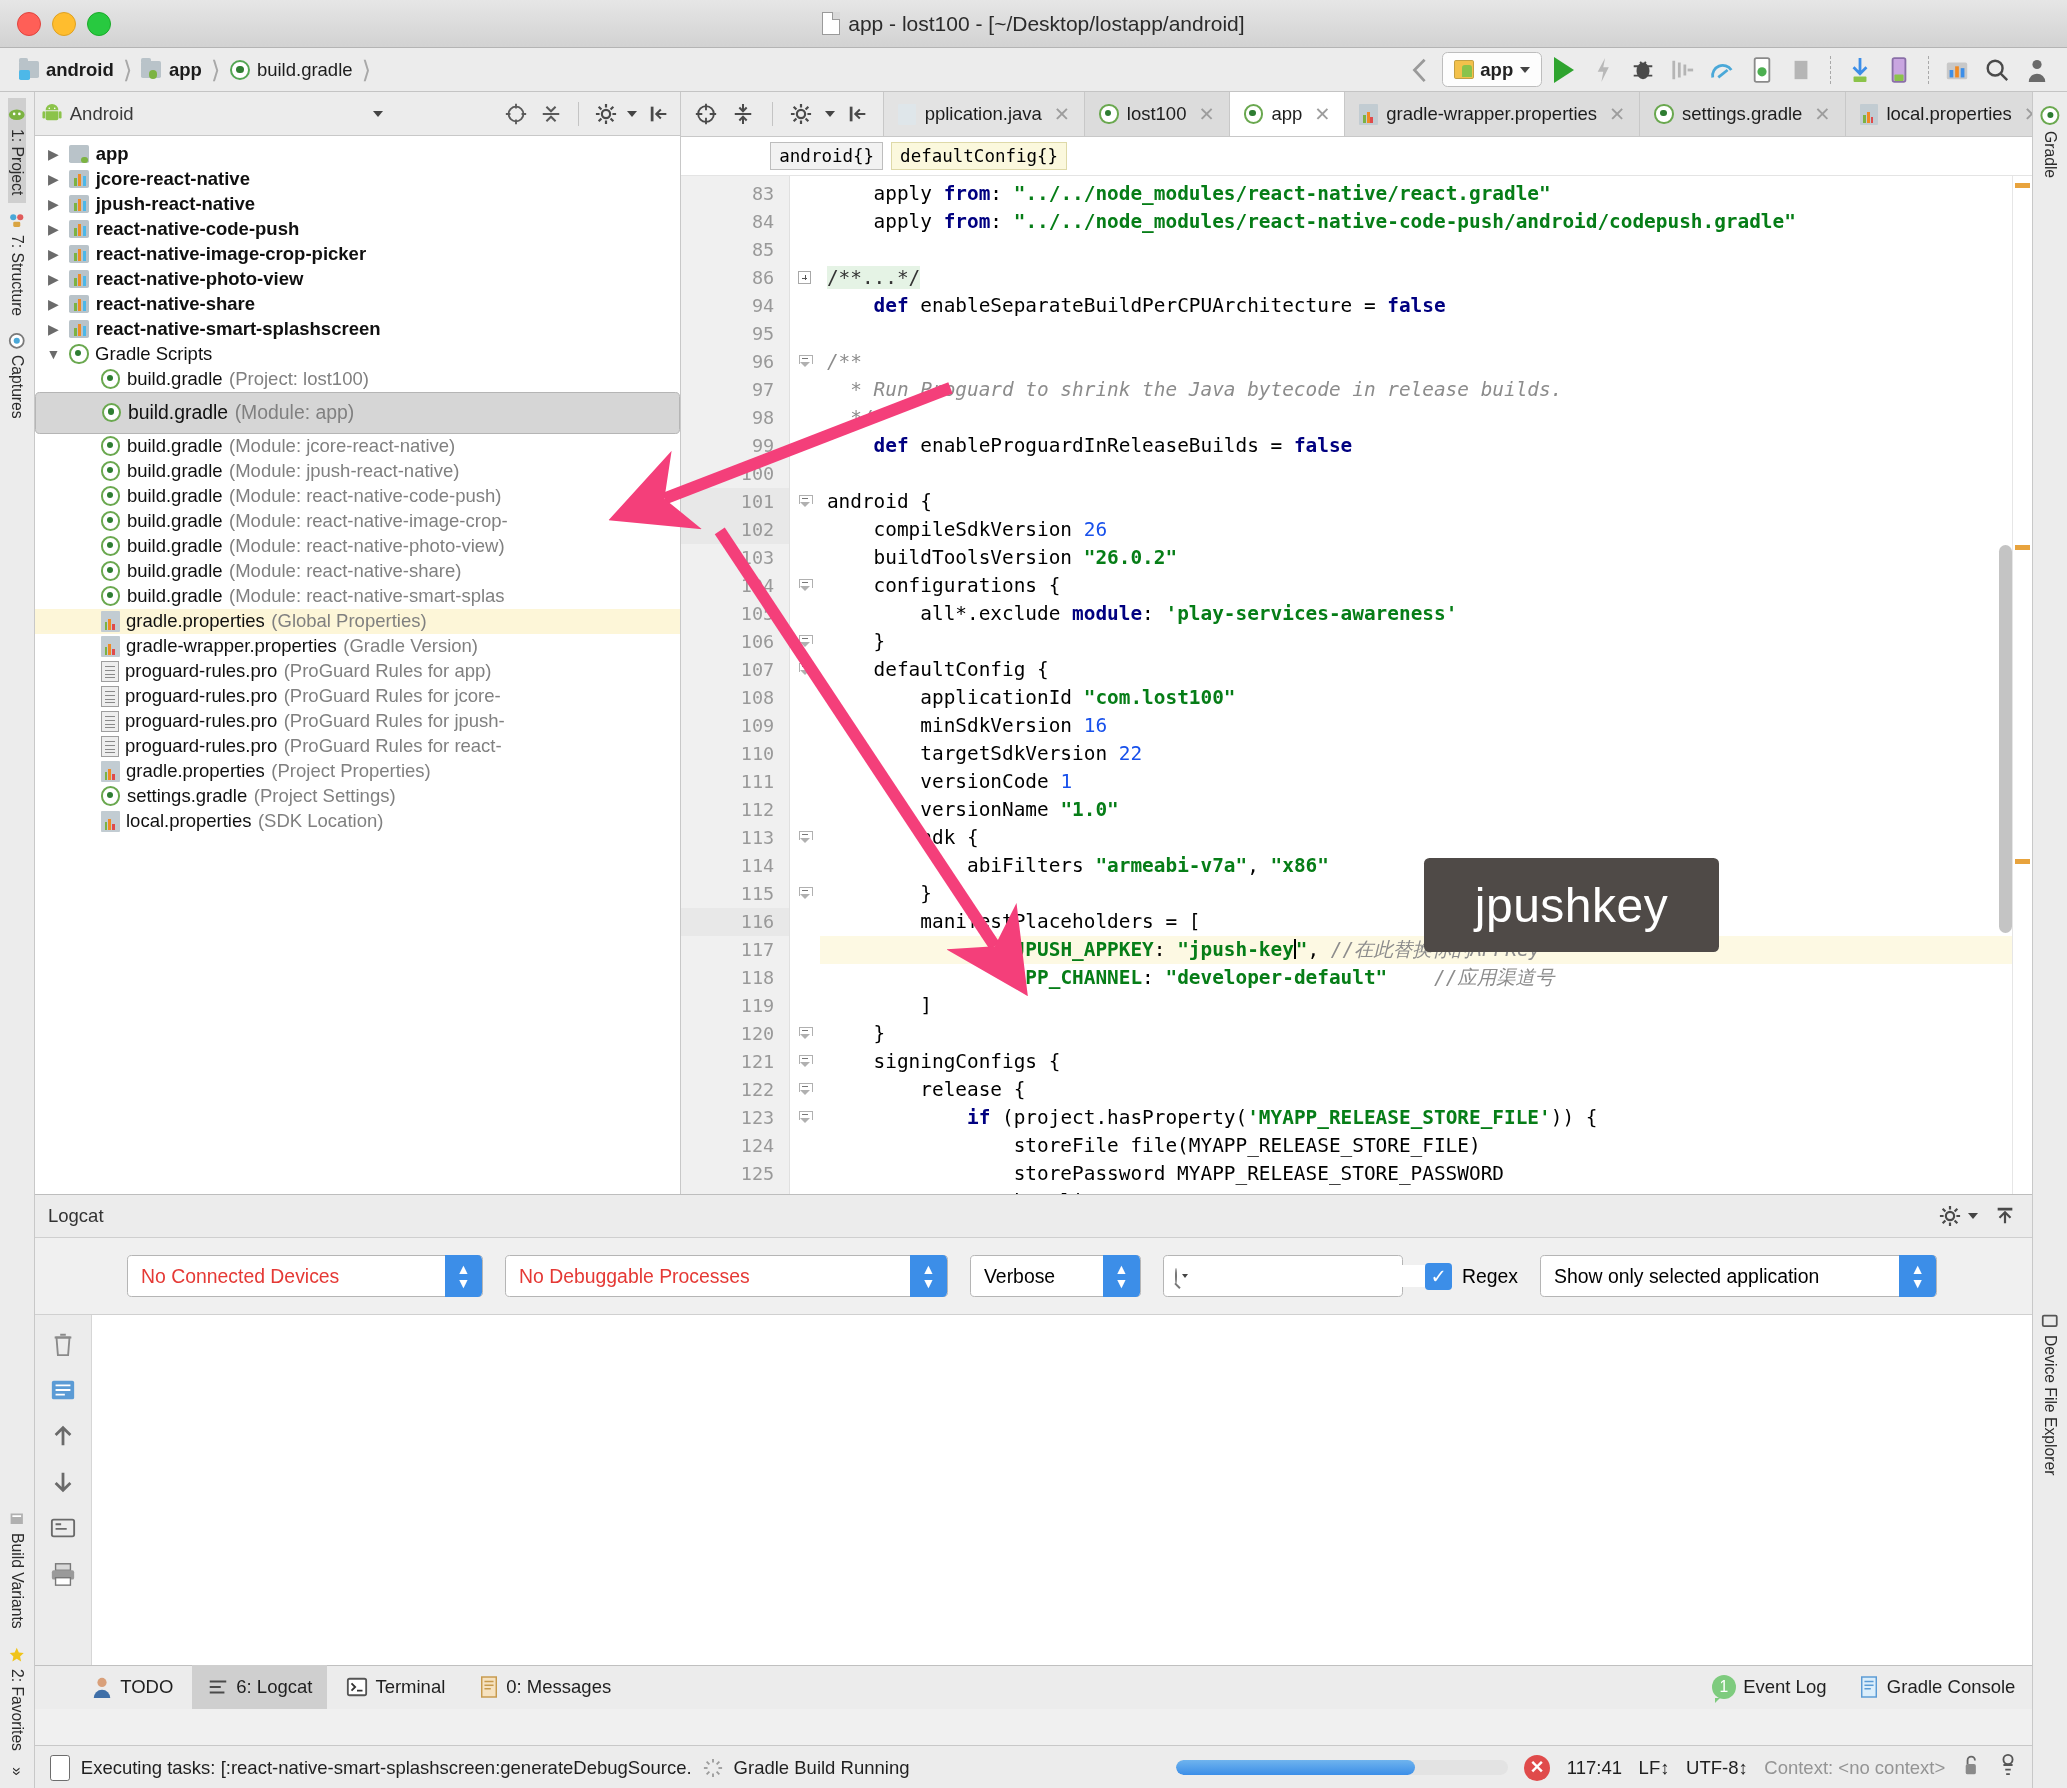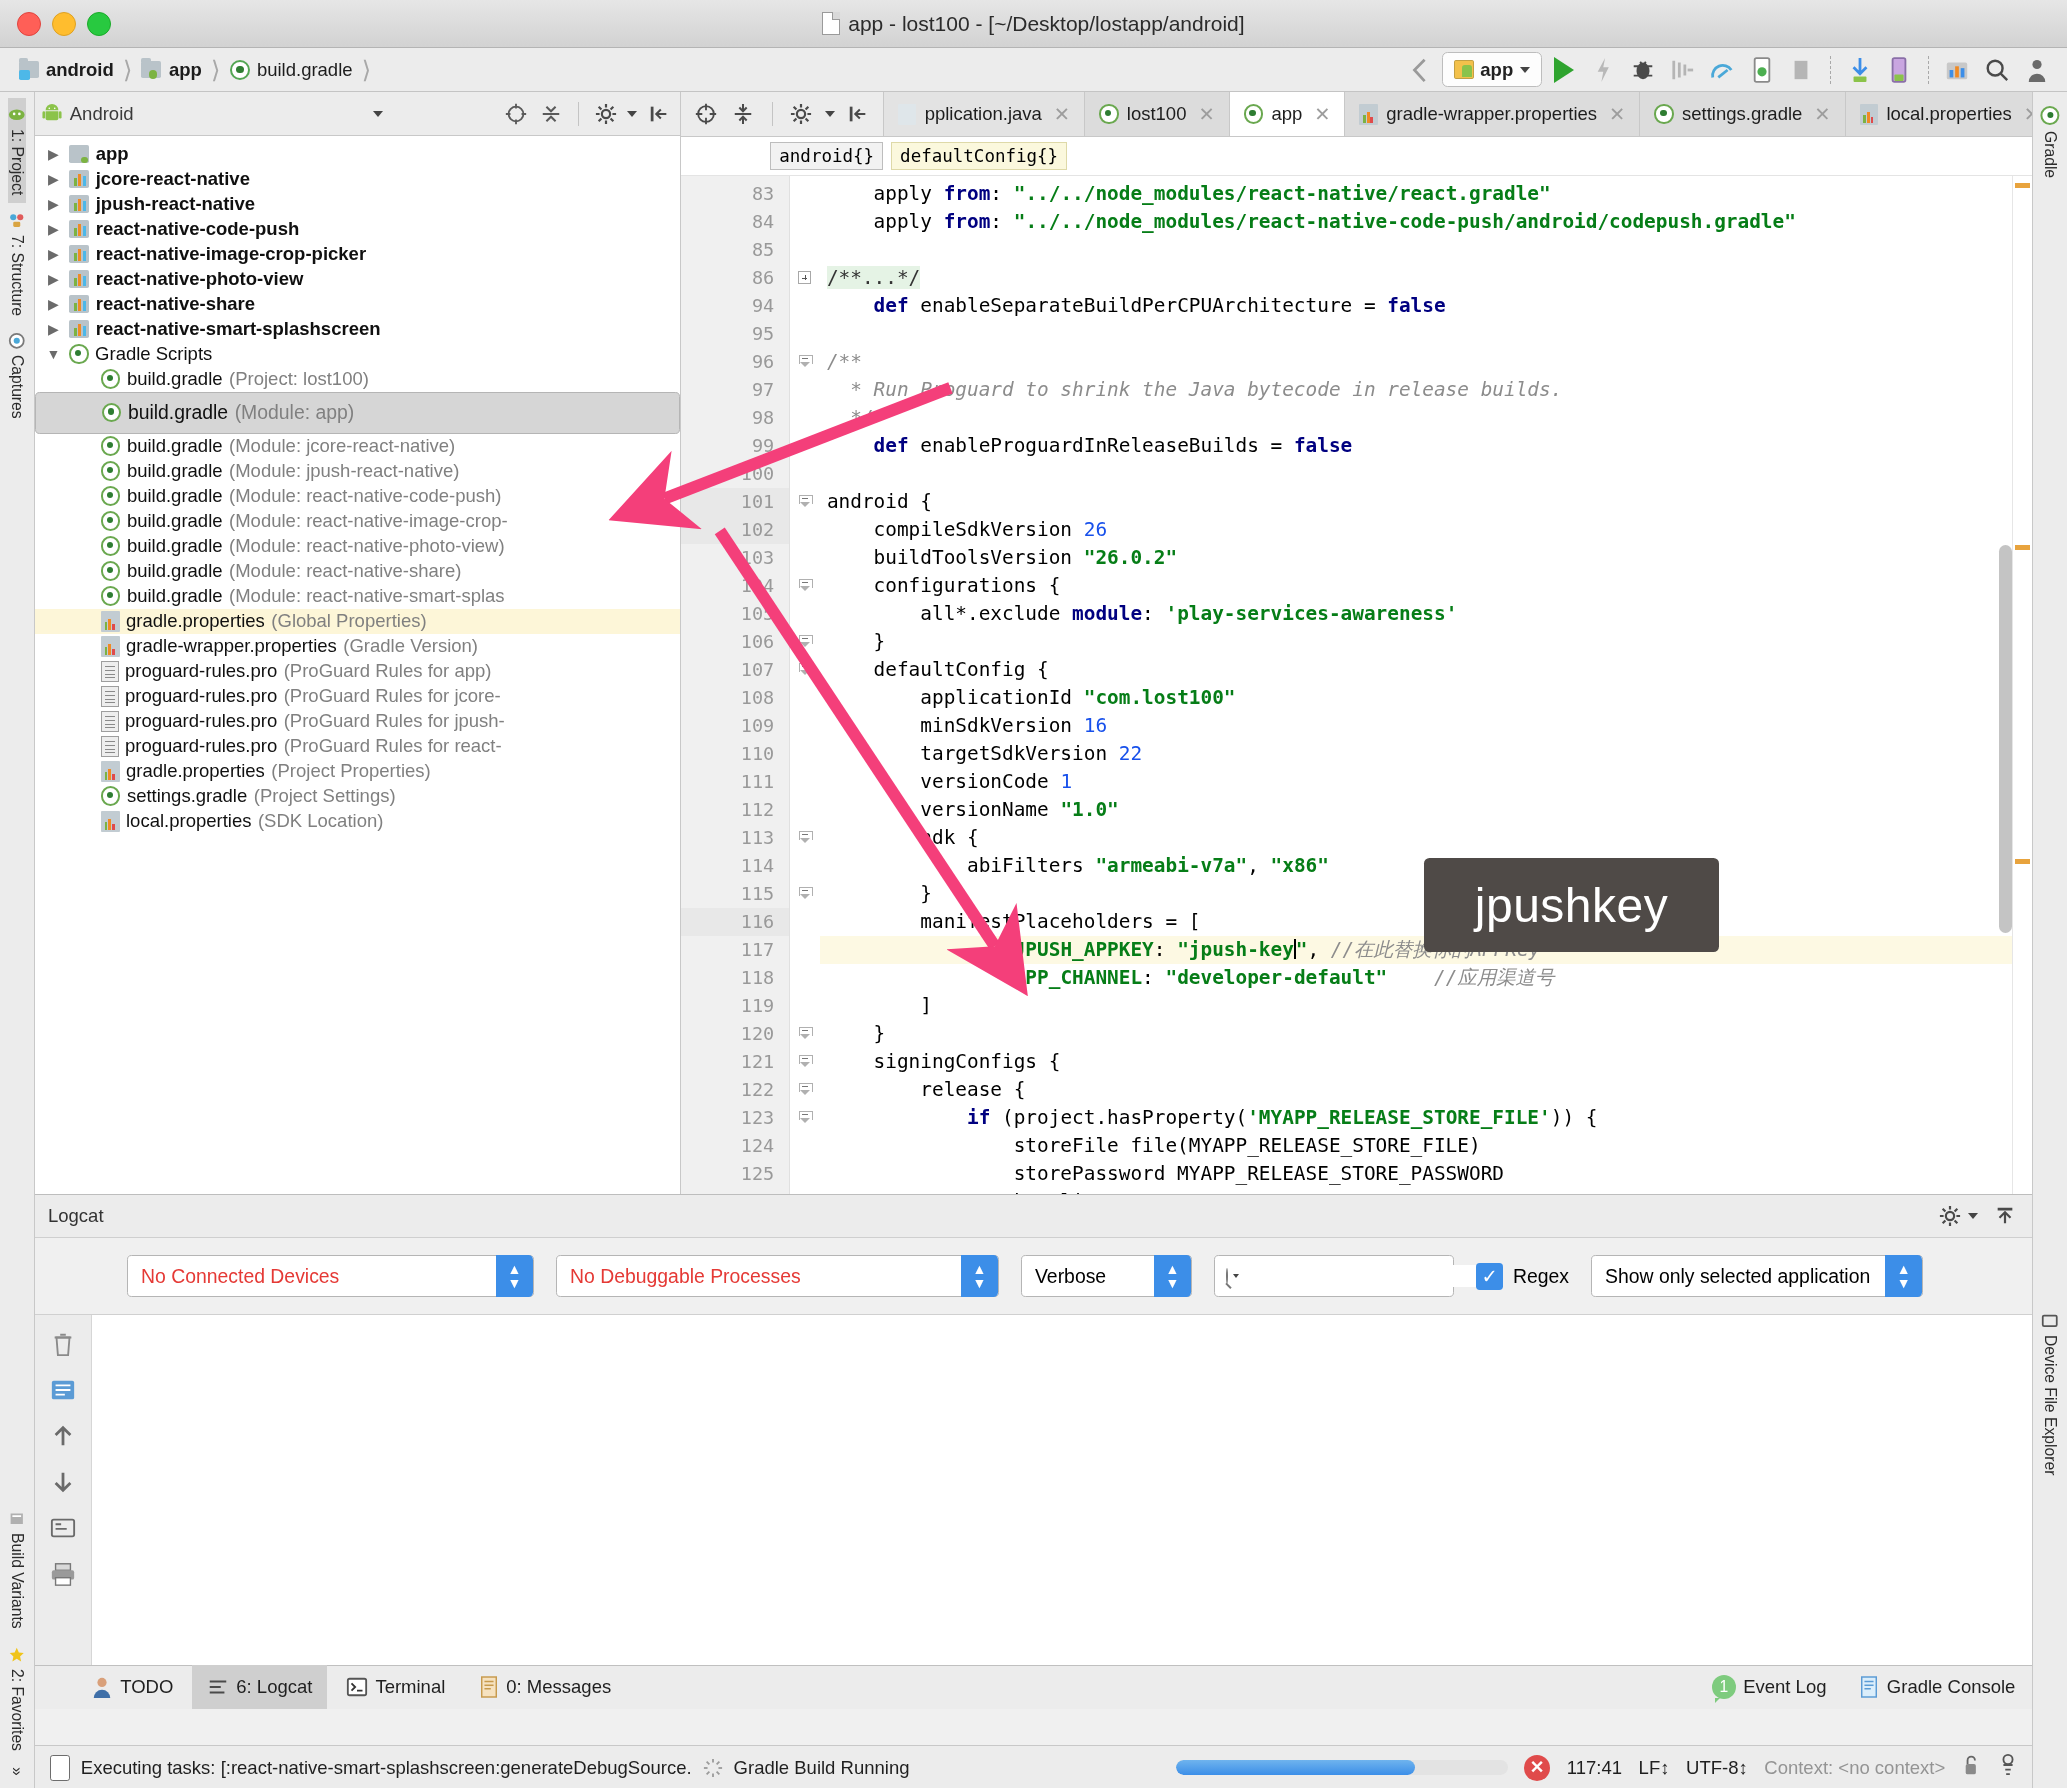--- a/index.html
+++ b/index.html
@@ -945,42 +945,42 @@
           <span class="tri-down" style="margin:0 13px 0 3.7px"></span>
           <div class="hd-ico">
             <svg width="22" height="22" viewBox="0 0 24 24">
                 <path d="M12 20 v-12 M6 14 l6 -6 l6 6" stroke="#4a4a4a" stroke-width="2.4" fill="none"></path>
                 <rect x="4" y="3" width="16" height="3" fill="#4a4a4a"></rect>
               </svg>
           </div>
         </div>
 
         <div class="lc-controls">
-          <div class="sel red" style="width:407px">
+          <div class="sel red" style="width:356px">
             <span>No Connected Devices</span>
             <span class="stepper">▲<br>▼</span>
           </div>
           <div class="sel red" style="width:443px">
             <span>No Debuggable Processes</span>
             <span class="stepper">▲<br>▼</span>
           </div>
           <div class="sel" style="width:171px">
             <span>Verbose</span>
             <span class="stepper">▲<br>▼</span>
           </div>
           <div class="searchbox">
             <span class="magn"></span>
             <span class="tri-down" style="border-top-width:4.6px;border-left-width:3.7px;border-right-width:3.7px"></span>
             <input type="text" style="border: none; outline: none; flex: 1 1 0%; font-size: 18.5px; font-family: inherit;" placeholder="">
           </div>
           <div style="display:flex;align-items:center;gap:10px">
             <span class="cbox">✓</span>
             <span style="font-size:19.4px">Regex</span>
           </div>
-          <div class="sel" style="width:332px">
+          <div class="sel" style="width:397px">
             <span>Show only selected application</span>
             <span class="stepper">▲<br>▼</span>
           </div>
         </div>
 
         <div class="lc-body">
           <div class="lc-rail">
             <div class="lc-rail-btn">
               <svg width="26" height="28" viewBox="0 0 28 30">
                   <path d="M7 8 h14 l-1.5 19 h-11z" fill="none" stroke="#8a8a8a" stroke-width="2"></path>

